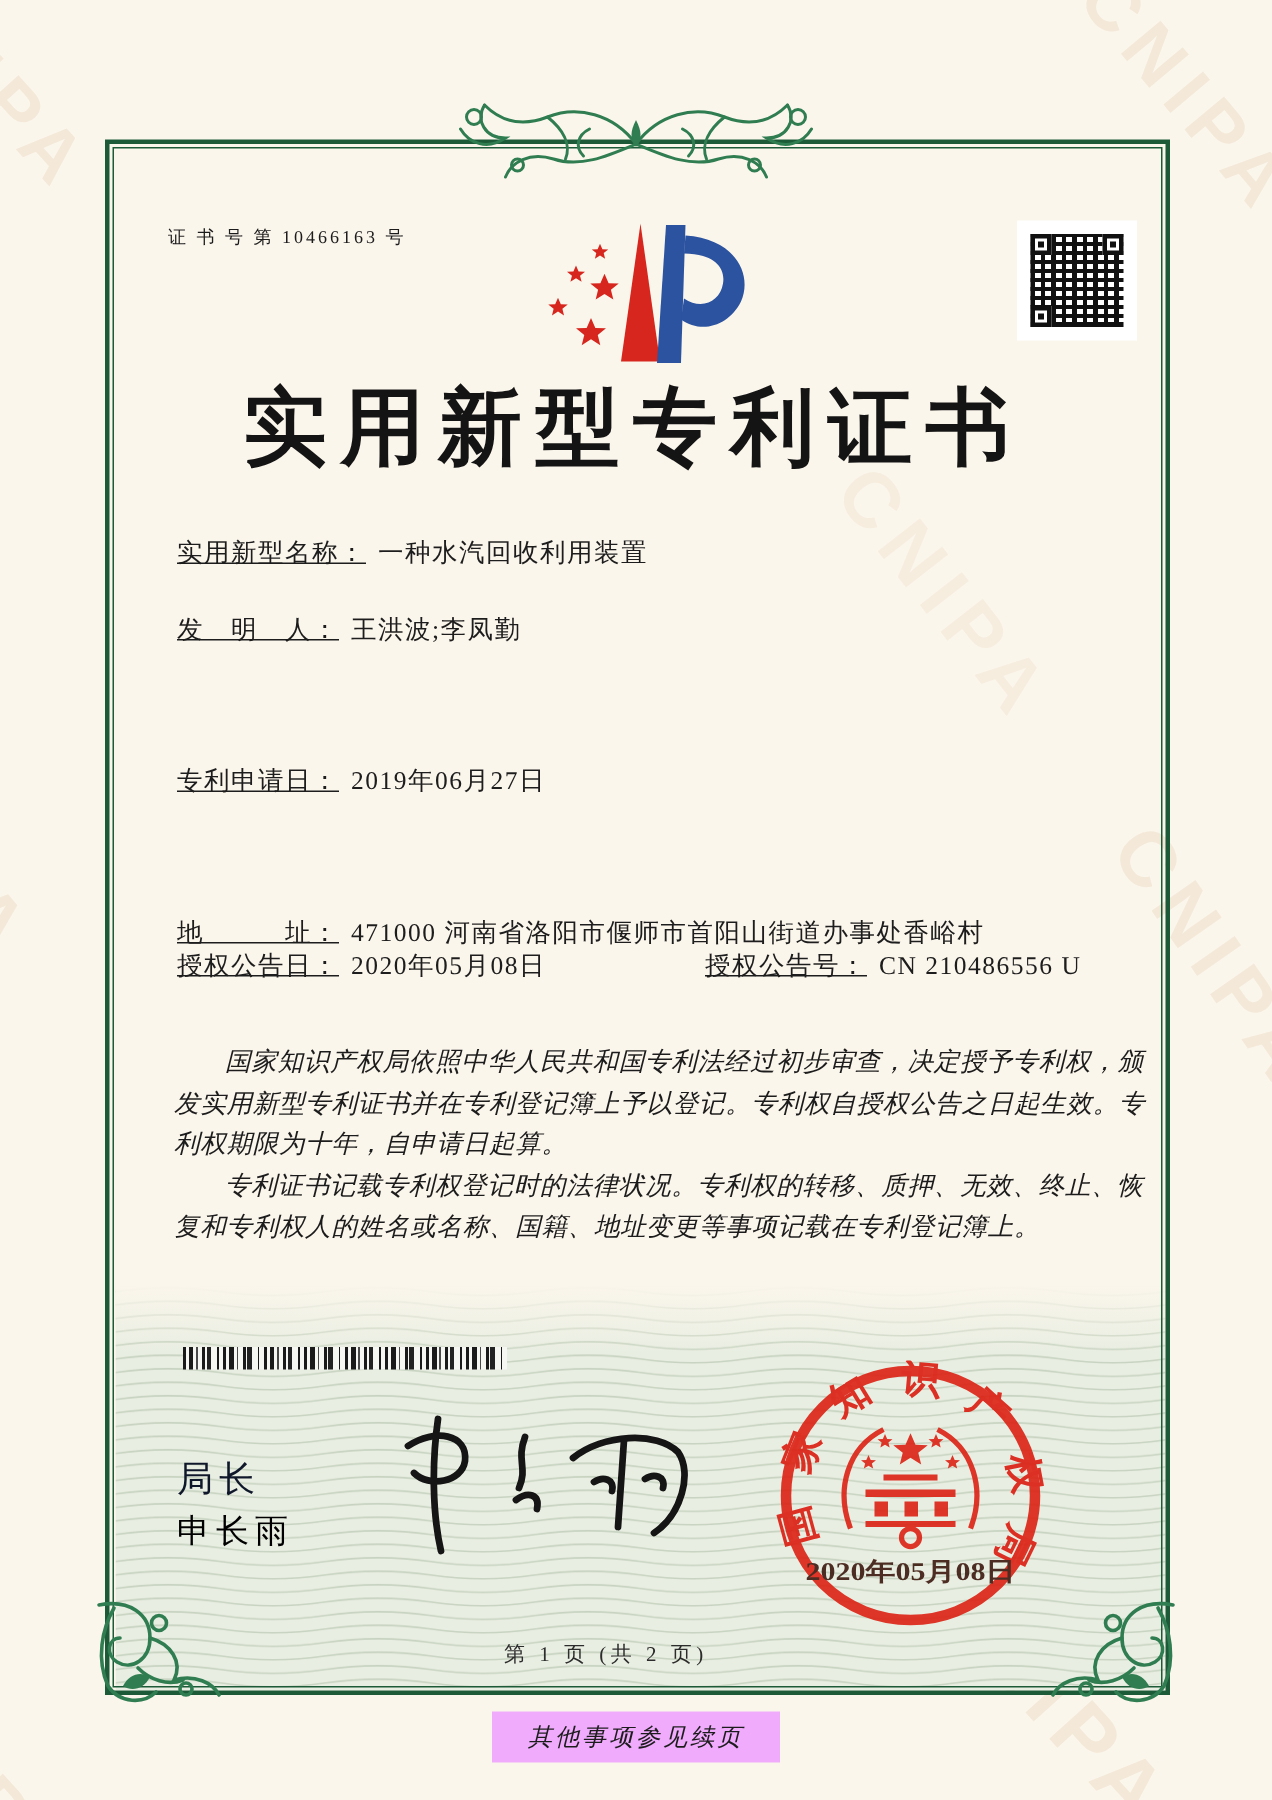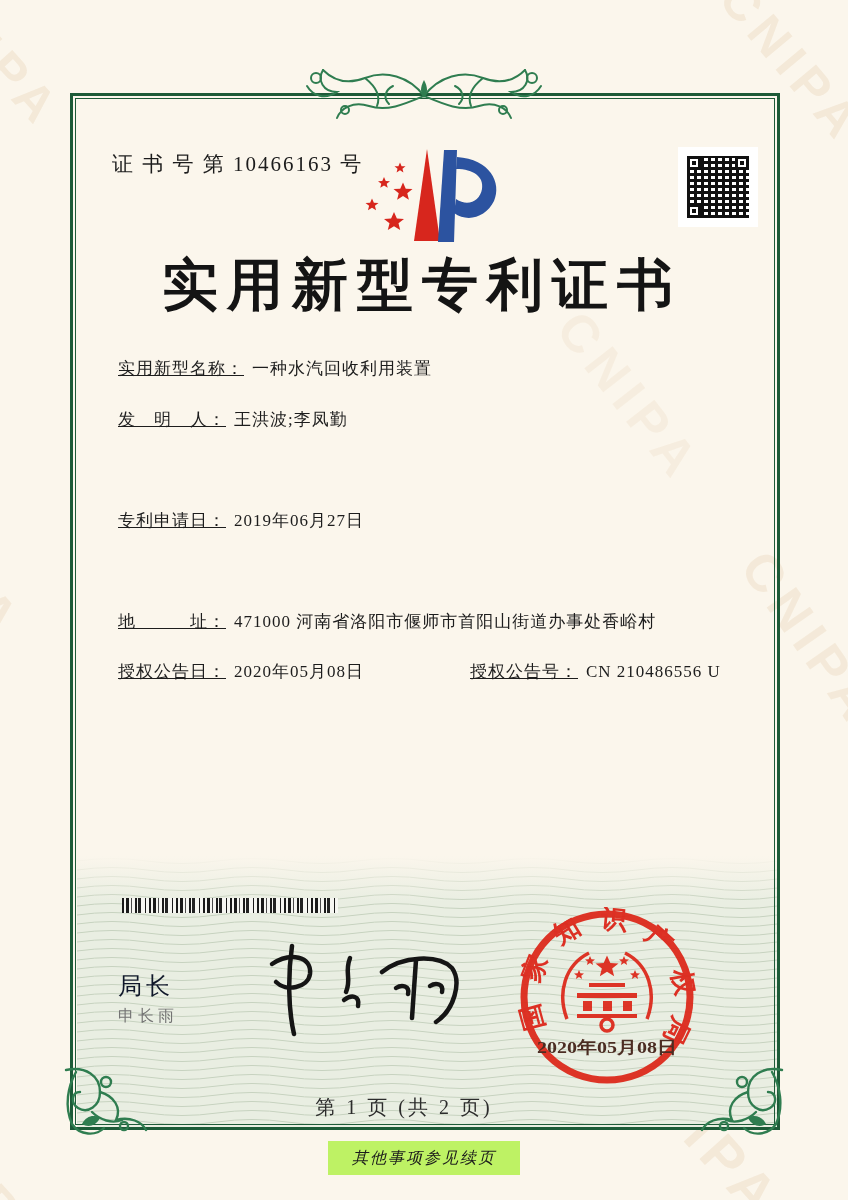--- a/index.html
+++ b/index.html
@@ -21,21 +21,21 @@
   }
   .frame-inner{
     position:absolute; left:2px; top:2px; right:2px; bottom:2px;
     border:1px solid #1d5b38;
   }
   
   .waveband{position:absolute; left:77px; top:856px; width:700px; height:271px;}
   
   .certno{
     position:absolute; left:112px; top:150px;
-    font-size:21px; letter-spacing:2px; color:#1c1c1c;
+    font-size:12px; letter-spacing:2px; color:#1c1c1c;
   }
   .logo{position:absolute; left:352px; top:141px; width:152px; height:114px;}
   .qrbox{
     position:absolute; left:678px; top:147px; width:80px; height:80px;
     background:#ffffff; display:flex; align-items:center; justify-content:center;
   }
   .qr{
     position:relative; width:62px; height:62px; background:#fff;
     background-image:
       repeating-linear-gradient(0deg,#111 0 3px,transparent 3px 6px),
@@ -64,32 +64,32 @@
   
   .barcode{
     position:absolute; left:122px; top:898px; width:216px; height:15px;
     background:repeating-linear-gradient(90deg,
       #1a1a1a 0 2px,#f6f6f2 2px 4px,#1a1a1a 4px 7px,#f6f6f2 7px 9px,
       #4a4a4a 9px 10px,#f6f6f2 10px 13px,#1a1a1a 13px 15px,#f6f6f2 15px 16px,
       #222 16px 19px,#f6f6f2 19px 23px,#1a1a1a 23px 24px,#f6f6f2 24px 27px);
   }
   
   .sig-title{position:absolute; left:118px; top:970px; font-size:24px; letter-spacing:4px; color:#0f172a;}
-  .sig-name{position:absolute; left:118px; top:1006px; font-size:16px; letter-spacing:4px; color:#737373;}
+  .sig-name{position:absolute; left:118px; top:1006px; font-size:22px; letter-spacing:4px; color:#000000;}
   .sig-hand{position:absolute; left:240px; top:930px;}
   
   .seal{position:absolute; left:517px; top:907px; width:180px; height:180px;}
   
   .pageinfo{
     position:absolute; left:70px; top:1094px; width:668px; text-align:center;
-    font-size:20px; letter-spacing:3px; color:#2c2c2c;
+    font-size:14px; letter-spacing:3px; color:#2c2c2c;
   }
   .contnote{
     position:absolute; left:328px; top:1141px; width:192px; height:34px;
-    background:#bef264; display:flex; align-items:center; justify-content:center;
+    background:#f0abfc; display:flex; align-items:center; justify-content:center;
     font-size:16px; font-style:italic; letter-spacing:2px; color:#1c1c1c;
   }
   .orn{position:absolute;}
 </style>
 </head>
 <body>
 
 <div class="page">
 
   <div class="wm" style="left:-55px; top:-42px; font-size:50px; transform:rotate(48deg); opacity:.85;">CNIPA</div>
@@ -199,27 +199,31 @@
   </div>
   <div class="row" style="top:408px">
     <span class="flabel">发　明　人：</span><span class="fvalue">王洪波;李凤勤</span>
   </div>
   <div class="row" style="top:509px">
     <span class="flabel">专利申请日：</span><span class="fvalue">2019年06月27日</span>
   </div>
   <div class="row" style="top:610px">
     <span class="flabel">地　　　址：</span><span class="fvalue">471000 河南省洛阳市偃师市首阳山街道办事处香峪村</span>
   </div>
-  <div class="row" style="top:660px">
+  <div class="row" style="top:632px">
     <span class="flabel">授权公告日：</span><span class="fvalue">2020年05月08日</span>
     <span class="grant2">
       <span class="flabel">授权公告号：</span><span class="fvalue">CN 210486556 U</span>
     </span>
   </div>
 
+  <div class="body-text">
+    <p>国家知识产权局依照中华人民共和国专利法经过初步审查，决定授予专利权，颁发实用新型专利证书并在专利登记簿上予以登记。专利权自授权公告之日起生效。专利权期限为十年，自申请日起算。</p>
+    <p>专利证书记载专利权登记时的法律状况。专利权的转移、质押、无效、终止、恢复和专利权人的姓名或名称、国籍、地址变更等事项记载在专利登记簿上。</p>
+  </div>
 
   <div class="barcode"></div>
 
   <div class="sig-title">局长</div>
   <div class="sig-name">申长雨</div>
   <svg class="sig-hand" width="230" height="115" viewBox="0 0 230 115">
     <g fill="none" stroke="#151515" stroke-width="4.5" stroke-linecap="round" stroke-linejoin="round">
 
       <path d="M52 16 C48 44 48 78 54 104"></path>
       <path d="M32 34 C50 22 72 26 70 44 C68 58 46 62 36 52"></path>

